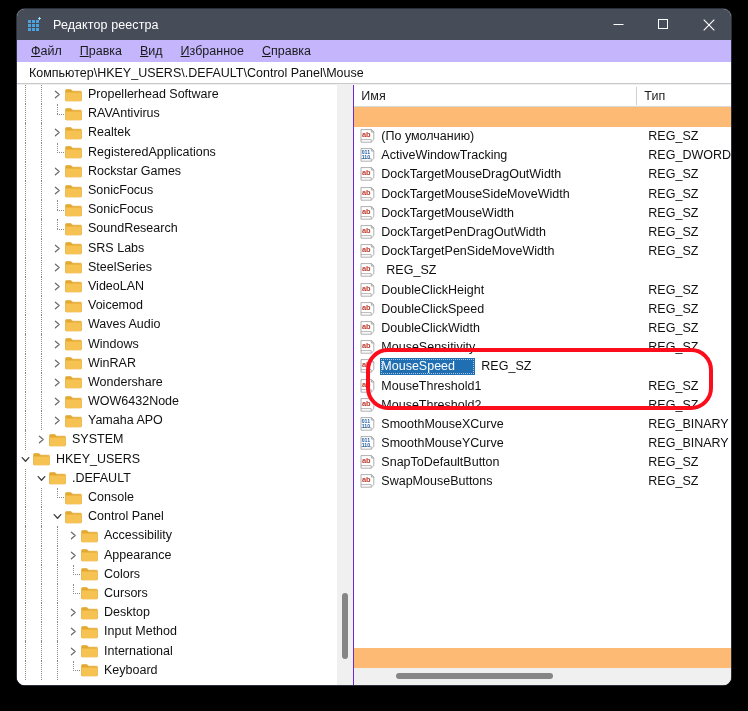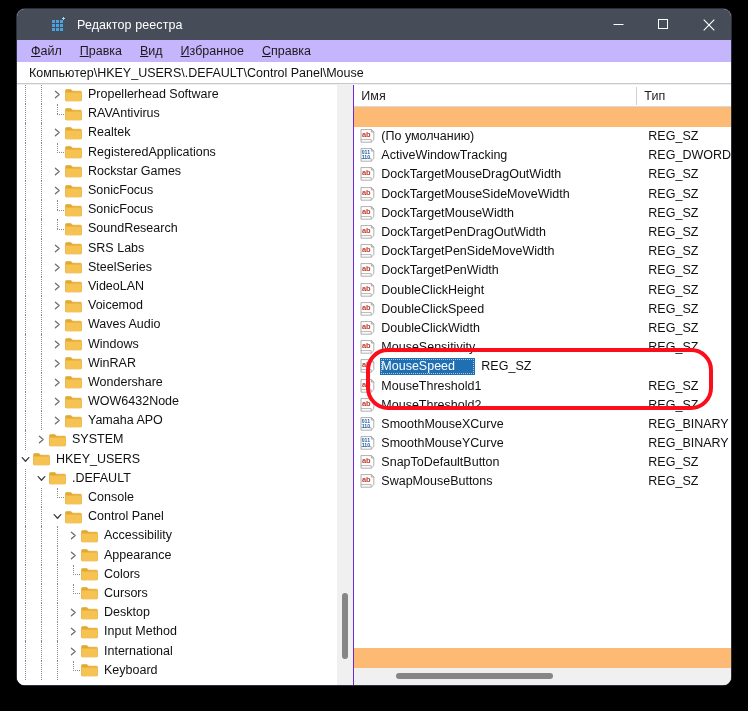--- a/index.html
+++ b/index.html
@@ -31,21 +31,20 @@
   }
 
   
   .titlebar {
     height: 31px;
     background: #474c59;
     display: flex;
     align-items: center;
     flex: 0 0 auto;
     position: relative;
-    padding-left: 24px;
   }
   .app-icon {
     width: 16px; height: 16px;
     margin-left: 10px;
     position: relative;
     flex: 0 0 auto;
   }
   .title-text {
     color: #ffffff;
     font-size: 12.5px;
@@ -849,21 +848,20 @@
                 <span class="lname">DockTargetPenSideMoveWidth</span>
                 <span class="ltype">REG_SZ</span>
               </div>
               <div class="lrow">
                 <span class="licon"><svg width="15" height="15" viewBox="0 0 15 15">
                     <path d="M1 0.6 H11.4 L13.8 3.1 V10.6 L11.2 13.2 H1 Z" fill="#ffffff" stroke="#9a9a9a" stroke-width="0.8"></path>
                     <path d="M11.4 0.6 L11.4 3.1 L13.8 3.1 Z" fill="#e8e8e8" stroke="#9a9a9a" stroke-width="0.7"></path>
                     <path d="M1 10.6 H11.2 L11.2 13.2" fill="none" stroke="#9a9a9a" stroke-width="0.7"></path>
                     <text x="2" y="8.2" font-family="Liberation Sans, sans-serif" font-size="7.4" font-weight="bold" fill="#c0392b">ab</text>
                   </svg></span>
-                <span class="lname">DockTargetPenWidth</span>
                 <span class="ltype">REG_SZ</span>
               </div>
               <div class="lrow">
                 <span class="licon"><svg width="15" height="15" viewBox="0 0 15 15">
                     <path d="M1 0.6 H11.4 L13.8 3.1 V10.6 L11.2 13.2 H1 Z" fill="#ffffff" stroke="#9a9a9a" stroke-width="0.8"></path>
                     <path d="M11.4 0.6 L11.4 3.1 L13.8 3.1 Z" fill="#e8e8e8" stroke="#9a9a9a" stroke-width="0.7"></path>
                     <path d="M1 10.6 H11.2 L11.2 13.2" fill="none" stroke="#9a9a9a" stroke-width="0.7"></path>
                     <text x="2" y="8.2" font-family="Liberation Sans, sans-serif" font-size="7.4" font-weight="bold" fill="#c0392b">ab</text>
                   </svg></span>
                 <span class="lname">DoubleClickHeight</span>

